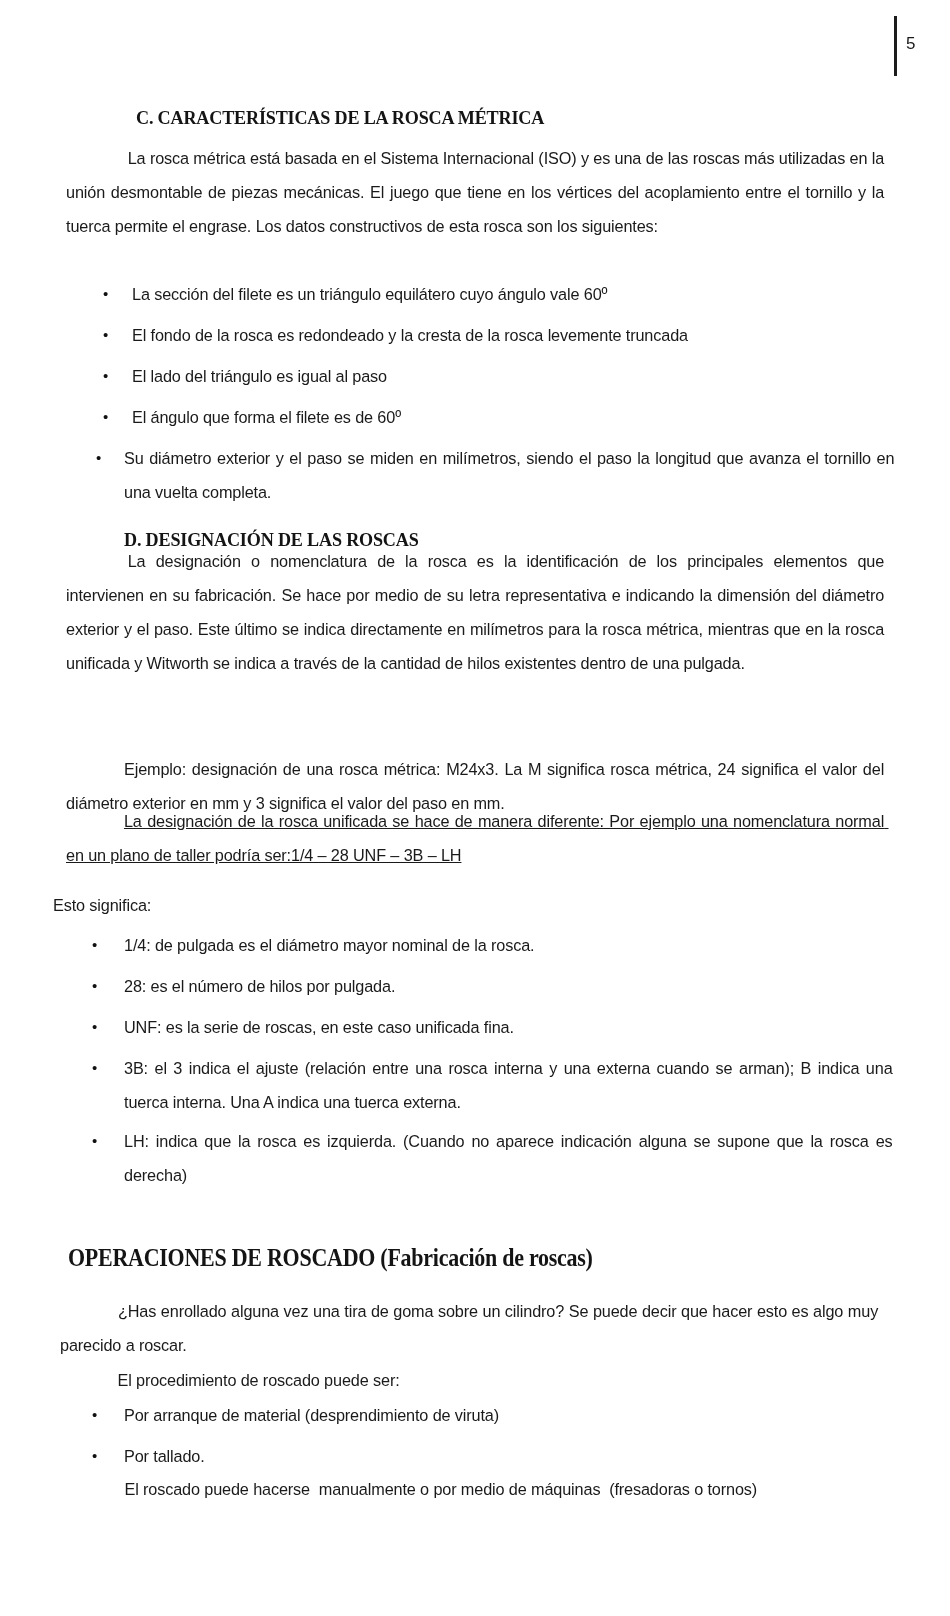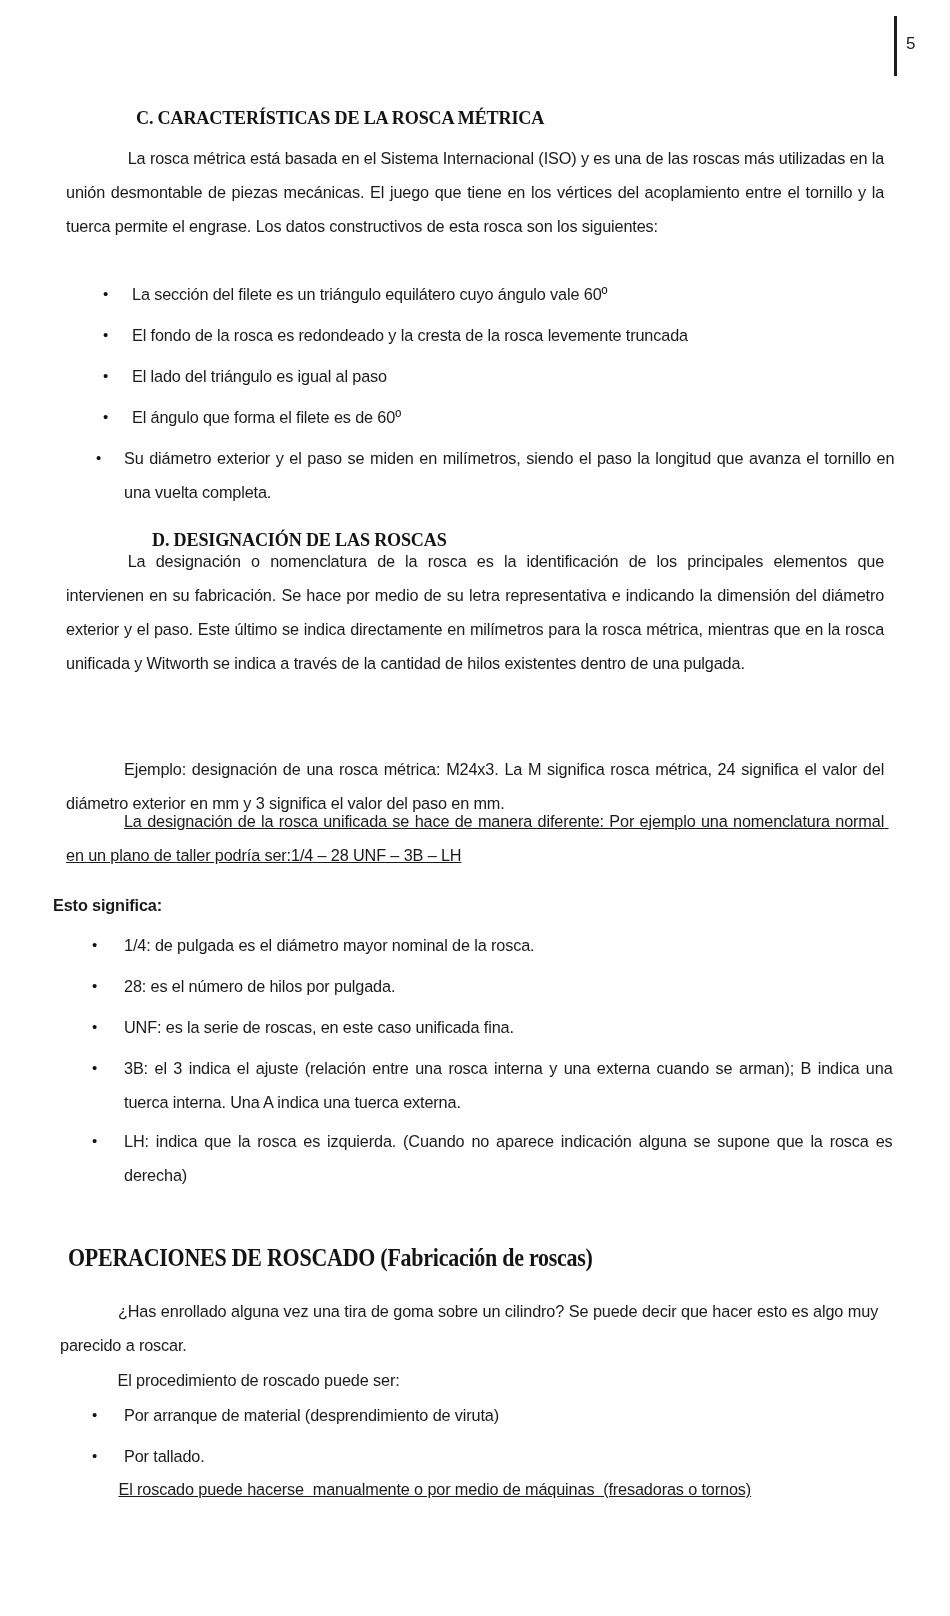--- a/index.html
+++ b/index.html
@@ -171,37 +171,37 @@
     <div class="bullet-item" style="left:103px; top:400px; width:800px;">
       <span class="dot">•</span>
       <span class="btext plain" style="margin-left:29px; width:790px;">El ángulo que forma el filete es de 60º</span>
     </div>
 
     <div class="bullet-item" style="left:96px; top:441px; width:830px;">
       <span class="dot">•</span>
       <span class="btext" style="margin-left:28px; width:824px;">Su diámetro exterior y el paso se miden en milímetros, siendo el paso la longitud que avanza el tornillo en una vuelta completa.</span>
     </div>
 
-    <div style="position:absolute; left:124px; top:527px; width:760px;margin-left:28px;">
+    <div style="position:absolute; left:124px; top:527px; width:760px;">
       <div class="h-sub">D. DESIGNACIÓN DE LAS ROSCAS</div>
     </div>
 
     <div style="position:absolute; left:66px; top:544px; width:875px;">
       <div class="para" style="width:875px; text-indent:66px;">La designación o nomenclatura de la rosca es la identificación de los principales elementos que intervienen en su fabricación. Se hace por medio de su letra representativa e indicando la dimensión del diámetro exterior y el paso. Este último se indica directamente en milímetros para la rosca métrica, mientras que en la rosca unificada y Witworth se indica a través de la cantidad de hilos existentes dentro de una pulgada.</div>
     </div>
 
     <div style="position:absolute; left:66px; top:752px; width:875px;">
       <div class="para" style="width:875px; text-indent:62px;">Ejemplo: designación de una rosca métrica: M24x3. La M significa rosca métrica, 24 significa el valor del diámetro exterior en mm y 3 significa el valor del paso en mm.</div>
     </div>
 
     <div style="position:absolute; left:66px; top:804px; width:875px;text-decoration:underline;">
       <div class="para" style="width:875px; text-indent:62px;">La designación de la rosca unificada se hace de manera diferente: Por ejemplo una nomenclatura normal en un plano de taller podría ser:1/4 – 28 UNF – 3B – LH</div>
     </div>
 
-    <div style="position:absolute; left:53px; top:888px; width:500px;font-weight:bold;">
+    <div style="position:absolute; left:53px; top:888px; width:500px;">
       <div class="para no-justify" style="width:500px;">Esto significa:</div>
     </div>
 
     <div class="bullet-item" style="left:92px; top:928px; width:810px;">
       <span class="dot">•</span>
       <span class="btext plain" style="margin-left:32px; width:800px;">1/4: de pulgada es el diámetro mayor nominal de la rosca.</span>
     </div>
 
     <div class="bullet-item" style="left:92px; top:969px; width:810px;">
       <span class="dot">•</span>
@@ -238,18 +238,18 @@
     <div class="bullet-item" style="left:92px; top:1398px; width:810px;">
       <span class="dot">•</span>
       <span class="btext plain" style="margin-left:32px; width:800px;">Por arranque de material (desprendimiento de viruta)</span>
     </div>
 
     <div class="bullet-item" style="left:92px; top:1439px; width:810px;">
       <span class="dot">•</span>
       <span class="btext plain" style="margin-left:32px; width:800px;">Por tallado.</span>
     </div>
 
-    <div style="position:absolute; left:53px; top:1472px; width:888px;text-decoration:underline;">
+    <div style="position:absolute; left:59px; top:1472px; width:888px;">
       <div class="para" style="width:888px; text-indent:70px;">El roscado puede hacerse  manualmente o por medio de máquinas  (fresadoras o tornos)</div>
     </div>
 
   </div>
 </div>
 
 </body></html>

